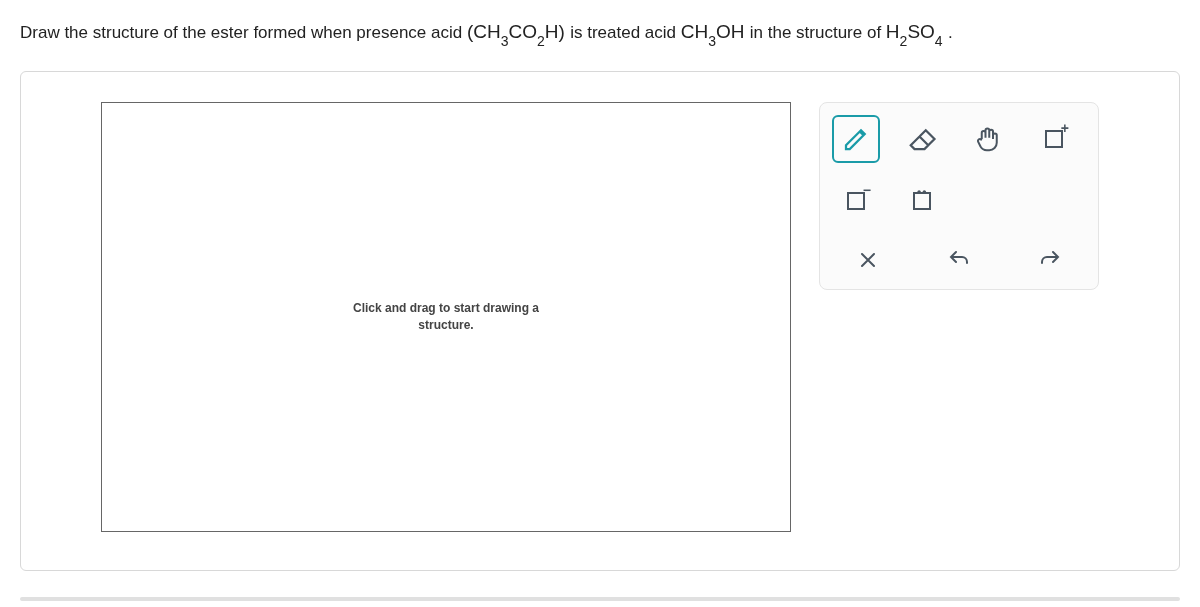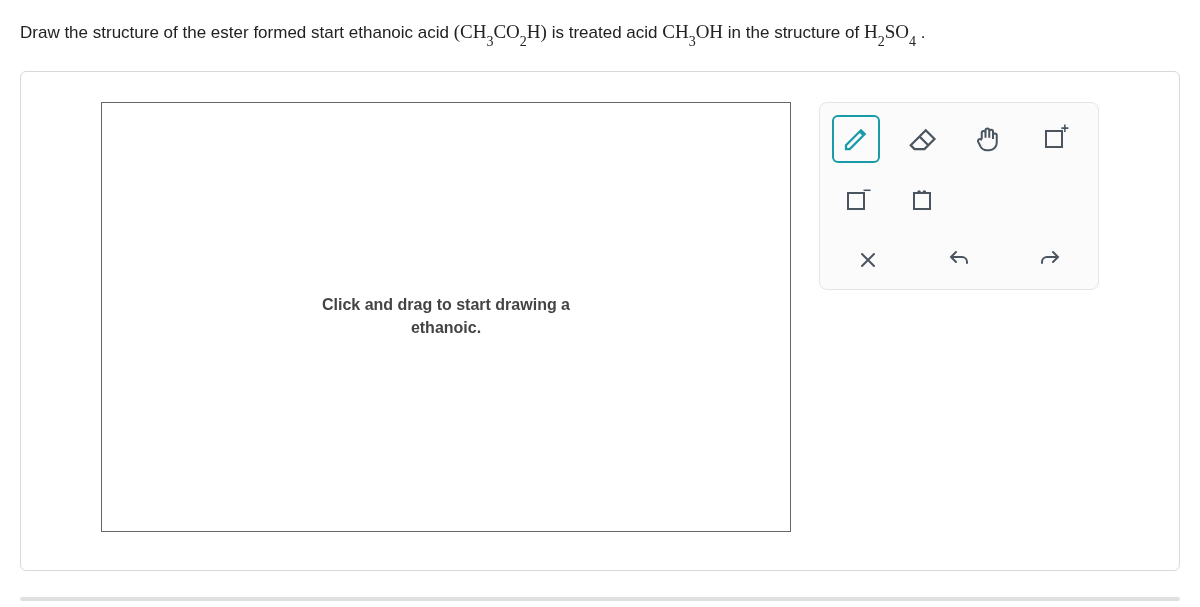--- a/index.html
+++ b/index.html
@@ -14,21 +14,21 @@
       height: 607px;
       position: relative;
     }
     .question-text {
       padding: 18px 20px 10px 20px;
       font-size: 17px;
       color: #222;
       line-height: 1.5;
     }
     .formula {
-      font-family: Liberation Serif, serif;
+      font-family: Liberation Sans, sans-serif;
       font-size: 19px;
     }
     .sub {
       font-size: 14px;
       vertical-align: sub;
       position: relative;
       top: 3px;
     }
     .outer-panel {
       margin: 12px 20px 0 20px;
@@ -47,21 +47,21 @@
       border: 1px solid #666;
       background: #fff;
       display: flex;
       flex-direction: column;
       align-items: center;
       justify-content: center;
     }
     .canvas-hint {
       color: #444;
       font-weight: bold;
-      font-size: 16px;
+      font-size: 12px;
       text-align: center;
       line-height: 1.4;
     }
     .toolbox {
       position: absolute;
       right: 80px;
       top: 30px;
       width: 280px;
       background: #fbfbfb;
       border: 1px solid #e4e4e4;
@@ -145,41 +145,41 @@
       bottom: 6px;
       height: 4px;
       background: #e0e0e0;
       border-radius: 2px;
     }
   </style>
 </head>
 <body>
 
 <div class="question-text">
-  <span>Draw the structure of the ester formed start ethanoic acid </span>
+  <span>Draw the structure of the ester formed when presence acid </span>
   <span class="formula">
     <span>(</span><span>CH</span><span class="sub">3</span><span>CO</span><span class="sub">2</span><span>H</span><span>)</span>
   </span>
   <span> is treated acid </span>
   <span class="formula">
     <span>CH</span><span class="sub">3</span><span>OH</span>
   </span>
   <span> in the structure of </span>
   <span class="formula">
     <span>H</span><span class="sub">2</span><span>SO</span><span class="sub">4</span>
   </span>
   <span>.</span>
 </div>
 
 <div class="outer-panel">
 
   <div class="drawing-canvas">
     <div class="canvas-hint">
       <span>Click and drag to start drawing a</span><br>
-      <span>ethanoic.</span>
+      <span>structure.</span>
     </div>
   </div>
 
   <div class="toolbox">
     <div class="tool-row">
       <div class="tool selected">
         <svg viewBox="0 0 24 24">
           <path fill="none" stroke="currentColor" stroke-width="1.8" d="M4 20 L7 20 L19 8 L16 5 L4 17 Z M15 6 L18 9"></path>
         </svg>
       </div>

